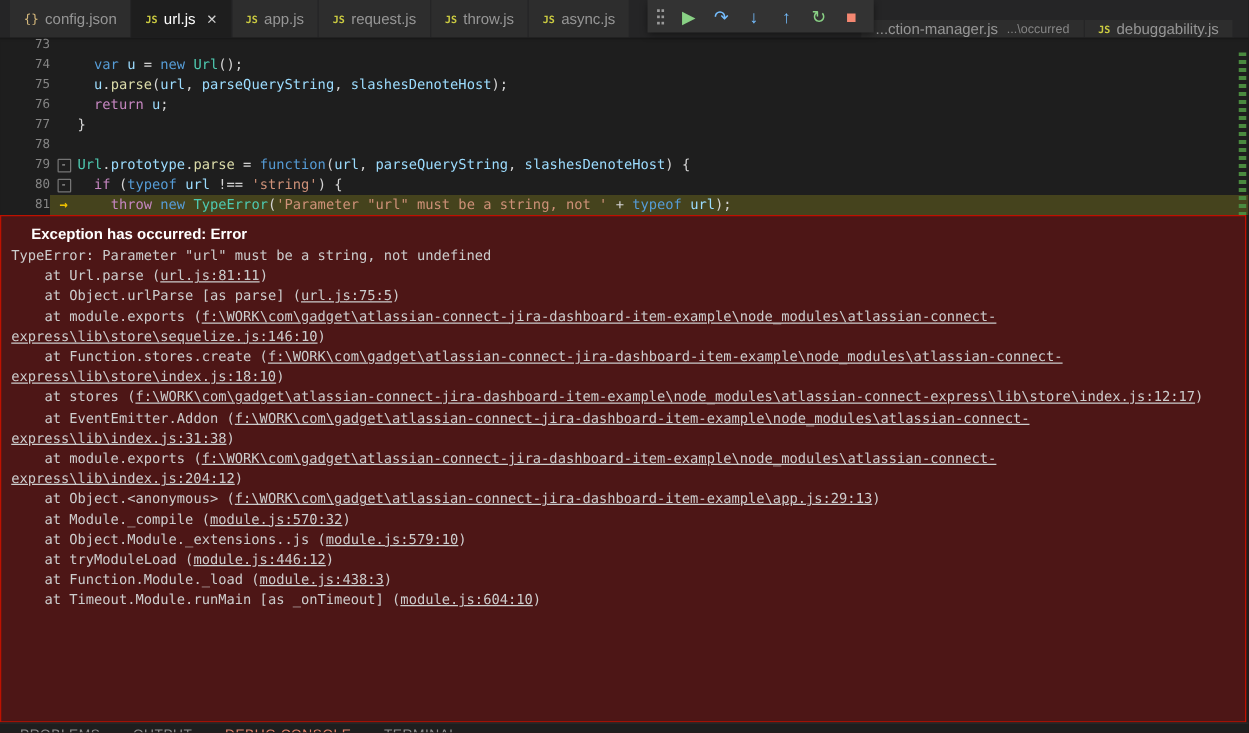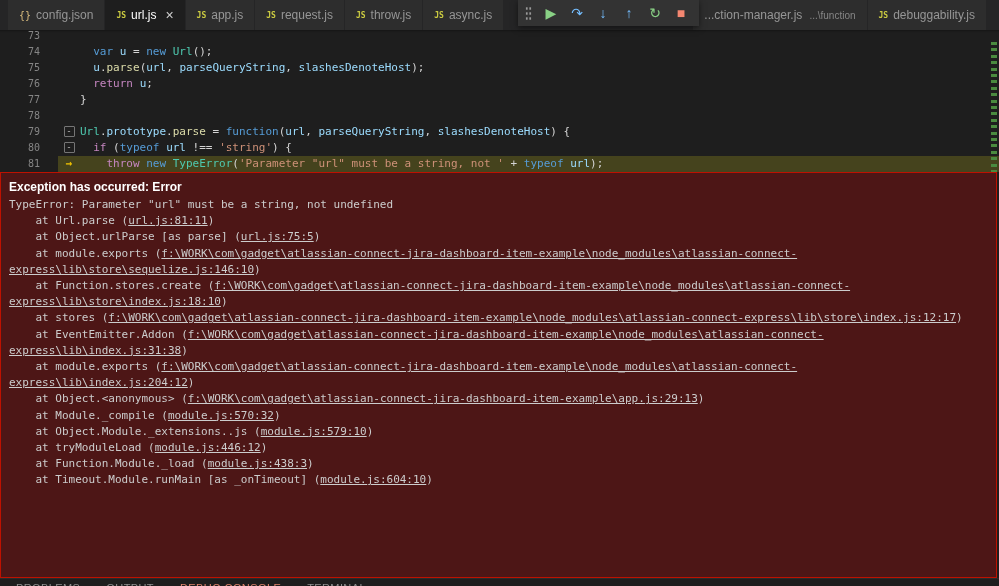--- a/index.html
+++ b/index.html
@@ -2,52 +2,52 @@
 <html style="--editor_bg: #1e1e1e; --tabbar_bg: #252526; --tab_inactive_bg: #2d2d2d; --tab_active_bg: #1e1e1e; --exception_bg: #4d1616; --exception_border: #be1100; --current_line_bg: #45431d; --ruler_mark: #4a8a3f; --arrow: #f0c200; --tk-kw: #569cd6; --tk-ctl: #c586c0; --tk-cls: #4ec9b0; --tk-fn: #dcdcaa; --tk-vr: #9cdcfe; --tk-str: #ce9178; --tk-pun: #d4d4d4;"><head>
 <meta charset="utf-8">
 <style>
   html,body{margin:0;padding:0;background:#1e1e1e;}
   .app{position:relative;width:999px;height:586px;overflow:hidden;background:var(--editor_bg,#1e1e1e);font-family:"Liberation Sans",sans-serif;}
 
   
   .tabbar{position:absolute;top:0;left:0;width:100%;height:30px;background:var(--tabbar_bg,#252526);display:flex;align-items:stretch;}
   .lead{width:8px;flex:none;}
   .tgroup{display:flex;}
-  .tgroup.right{margin-left:auto;margin-right:12px;}
+  .tgroup.right{margin-left:auto;margin-right:12px;align-items:flex-end;}
   .tab{display:flex;align-items:center;gap:5px;padding:0 11px;background:var(--tab_inactive_bg,#2d2d2d);color:#969696;font-size:12px;border-right:1px solid #252526;white-space:nowrap;cursor:pointer;}
   .tab.active{background:var(--tab_active_bg,#1e1e1e);color:#ffffff;}
   .ficon{font-family:"DejaVu Sans Mono",monospace;font-size:8px;font-weight:bold;color:#cbcb41;}
   .ficon.braces{color:#d7ba7d;font-size:10px;font-weight:normal;}
   .tclose{margin-left:4px;font-size:14px;line-height:1;color:#cfcfcf;}
   .tdesc{font-size:10px;color:#868686;margin-left:2px;}
 
   
   .dtoolbar{position:absolute;left:518px;top:0;height:26px;background:#333333;display:flex;align-items:center;padding:0 5px;box-shadow:0 2px 6px rgba(0,0,0,.5);z-index:6;}
   .grip{width:7px;height:15px;margin:0 6px 0 2px;background-image:radial-gradient(circle,#9a9a9a 1px,transparent 1.3px);background-size:3.5px 5px;cursor:grab;}
   #dbuttons{display:flex;}
   .dbtn{flex:none;width:26px;text-align:center;font-size:14px;line-height:26px;cursor:pointer;}
 
   
   .editor{position:absolute;top:30px;left:0;width:100%;height:142px;overflow:hidden;background:var(--editor_bg,#1e1e1e);box-shadow:inset 0 3px 3px -3px rgba(0,0,0,.6);}
   #codelines{margin-top:-2px;}
-  .crow{display:flex;height:16px;line-height:16px;font-family:"DejaVu Sans Mono",monospace;font-size:11px;white-space:pre;gap:18px;}
+  .crow{display:flex;height:16px;line-height:16px;font-family:"DejaVu Sans Mono",monospace;font-size:11px;white-space:pre;}
   .cln{flex:none;width:40px;text-align:right;color:#858585;font-size:10px;}
   .cbody{flex:1;display:flex;}
   .crow.hl .cbody{background:var(--current_line_bg,#45431d);}
   .cmk{flex:none;width:22px;text-align:center;}
   .ccd{flex:1;}
   .fold{display:inline-block;width:9px;height:9px;border:1px solid #757575;border-radius:1px;color:#bcbcbc;font-size:9px;line-height:8px;vertical-align:1px;cursor:pointer;}
   .cur-arrow{color:var(--arrow,#f0c200);font-weight:bold;}
   .tk-kw{color:var(--tk-kw,#569cd6);} .tk-ctl{color:var(--tk-ctl,#c586c0);} .tk-cls{color:var(--tk-cls,#4ec9b0);}
   .tk-fn{color:var(--tk-fn,#dcdcaa);} .tk-vr{color:var(--tk-vr,#9cdcfe);} .tk-str{color:var(--tk-str,#ce9178);} .tk-pun{color:var(--tk-pun,#d4d4d4);}
   .ruler{position:absolute;top:12px;right:2px;width:6px;height:130px;background:repeating-linear-gradient(to bottom,var(--ruler_mark,#4a8a3f) 0 3px,transparent 3px 6.4px);}
 
   
   .ewidget{position:absolute;top:172px;left:0;width:997px;height:406px;box-sizing:border-box;background:var(--exception_bg,#4d1616);border:1px solid var(--exception_border,#be1100);overflow:hidden;z-index:4;}
-  .ew-title{font-size:12px;font-weight:bold;color:#ffffff;padding:7px 8px 3px;}
+  .ew-title{font-size:12px;font-weight:bold;color:#ffffff;padding:7px 24px 3px;}
   .stack{padding-left:8px;width:960px;font-family:"DejaVu Sans Mono",monospace;font-size:11px;line-height:16.2px;color:#cccccc;}
   .sline{white-space:pre-wrap;overflow-wrap:break-word;}
   .stack a{color:#cccccc;text-decoration:underline;cursor:pointer;}
 
   
   .panelstrip{position:absolute;top:578px;left:0;width:100%;height:8px;background:#1e1e1e;border-top:1px solid #2a2a2a;overflow:hidden;z-index:5;}
   #paneltabs{display:flex;gap:26px;padding-left:16px;margin-top:3px;font-size:11px;letter-spacing:.4px;color:#8f8f8f;}
   .ptab.active{color:#e0826c;}
 </style>
 </head>
@@ -80,21 +80,21 @@
           <span>throw.js</span>
         </div>
         <div class="tab">
           <span class="ficon js">JS</span>
           <span>async.js</span>
         </div>
       </div>
     <div class="tgroup right" id="tgroup2">
         <div class="tab">
           <span>...ction-manager.js</span>
-          <span class="tdesc">...\function</span>
+          <span class="tdesc">...\occurred</span>
         </div>
         <div class="tab">
           <span class="ficon js">JS</span>
           <span>debuggability.js</span>
         </div>
       </div>
   </div>
 
   <div class="dtoolbar">
     <div class="grip"></div>

